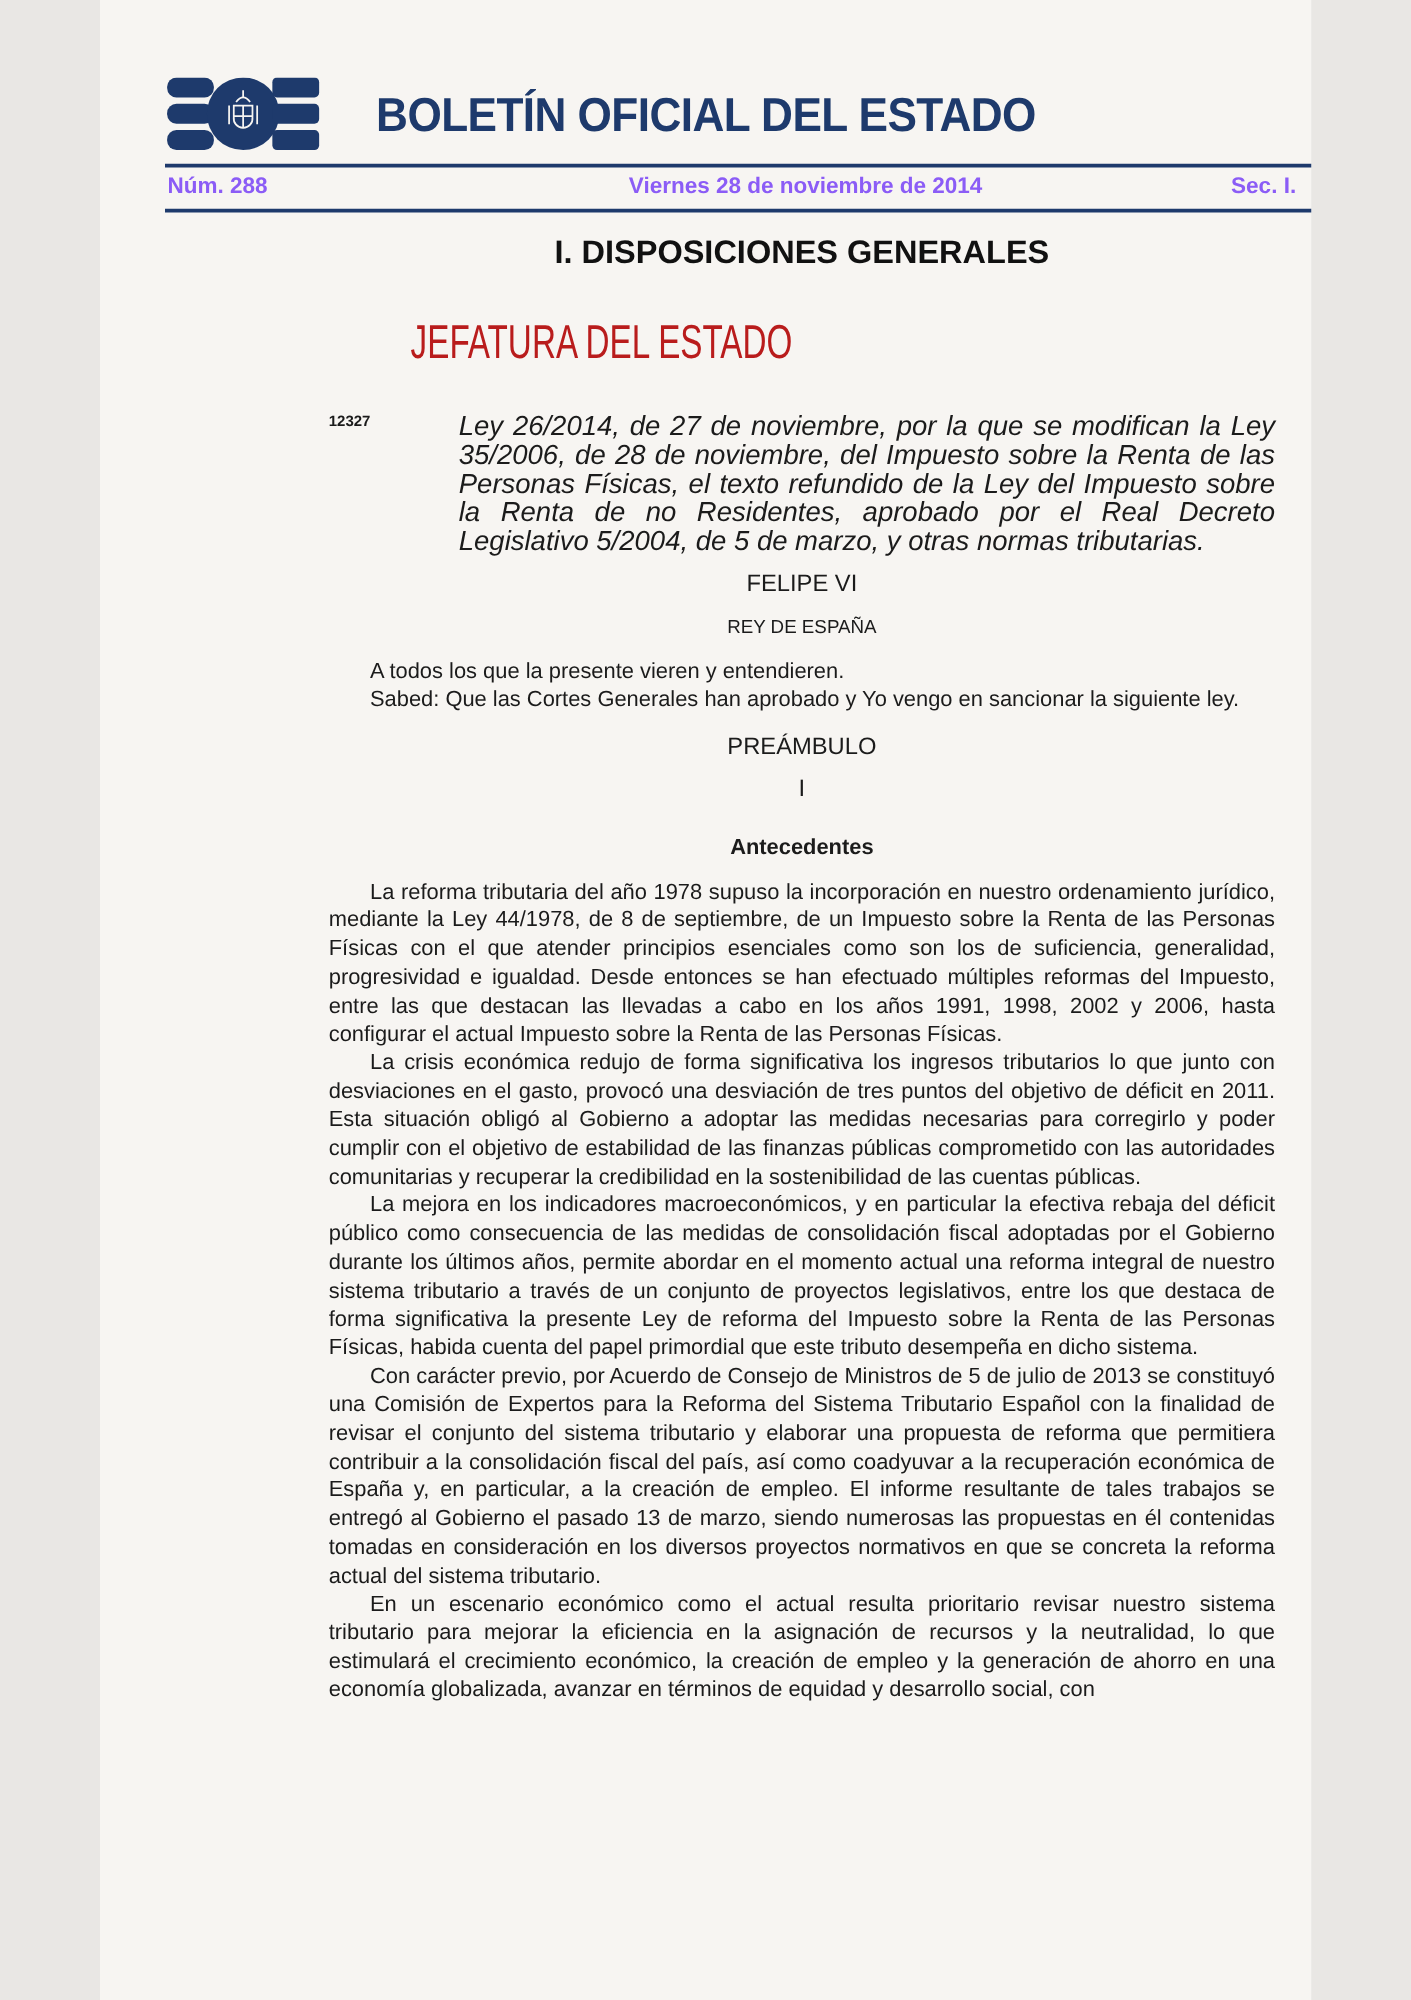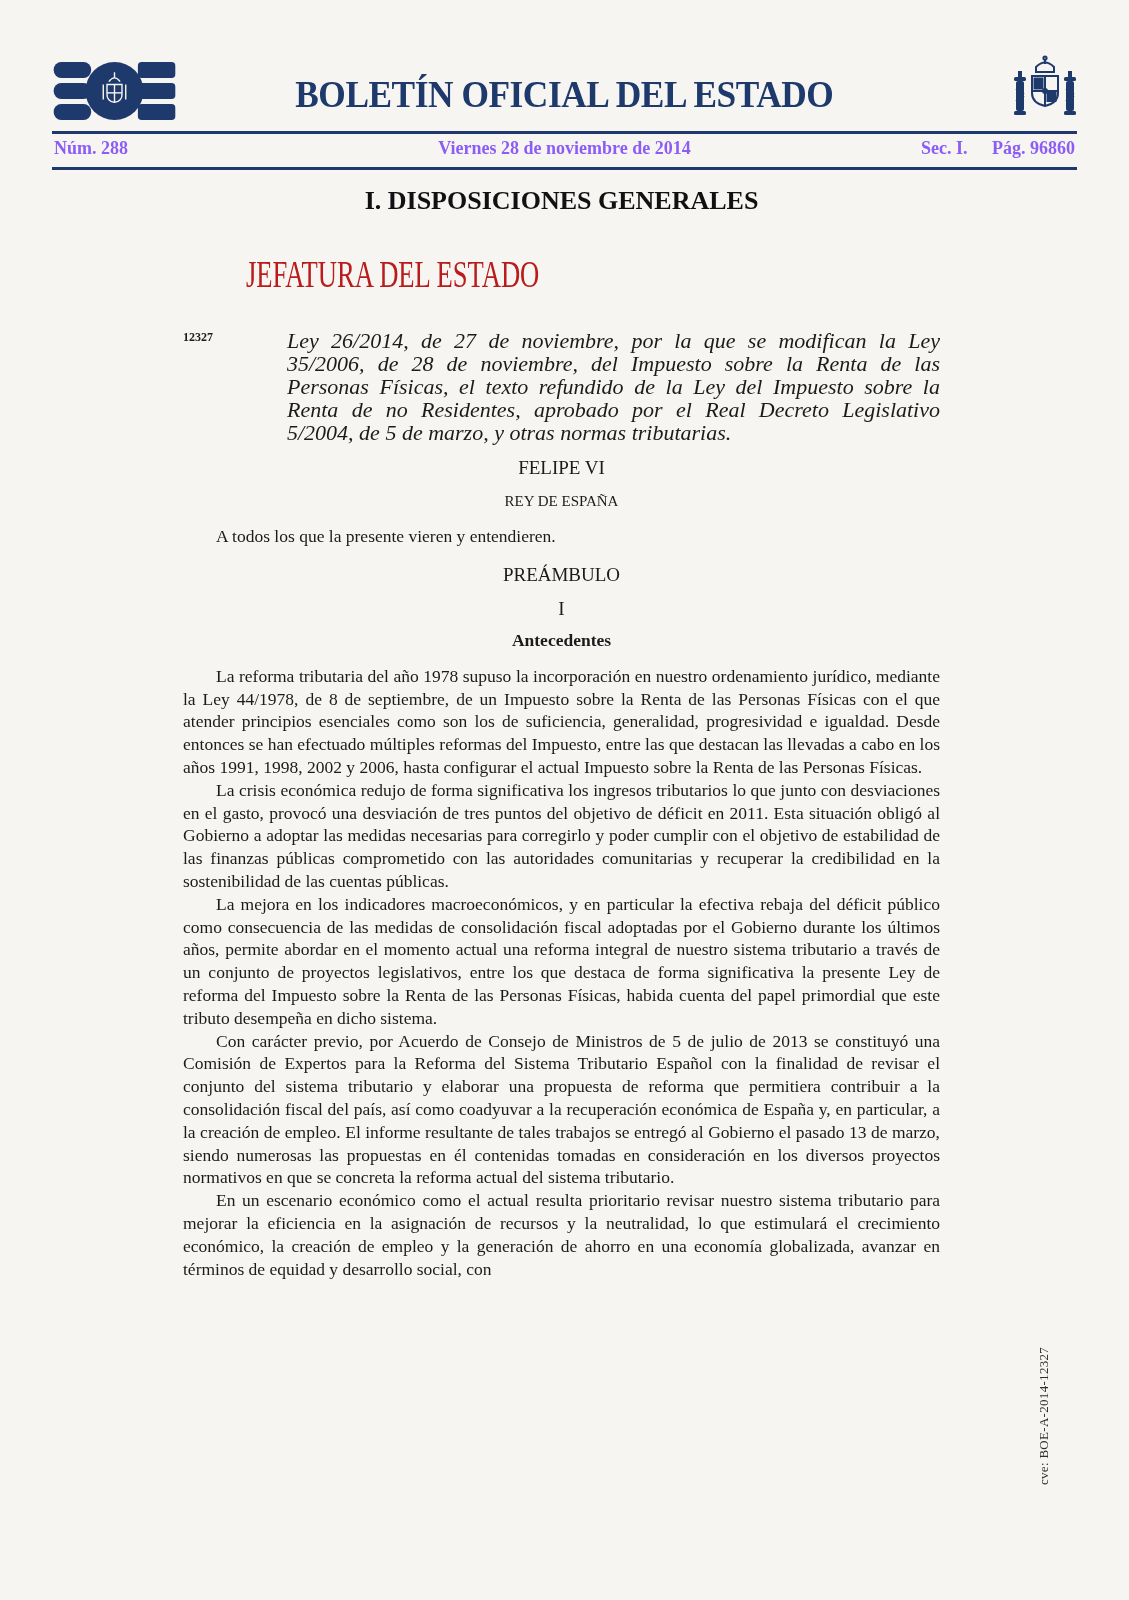--- a/index.html
+++ b/index.html
@@ -1,19 +1,19 @@
 <!DOCTYPE html>
 <html><head>
 <meta charset="utf-8">
 <style>
   html,body { margin:0; padding:0; background:#e9e7e4; }
   .page {
-    position:relative; width:1129px; height:1600px; margin:0 auto;
+    position:relative; width:969px; height:1600px; margin:0 auto;
     background:#f7f5f2; overflow:hidden;
-    font-family:Liberation Serif, serif; color:#1b1b1b;
+    font-family:Liberation Sans, sans-serif; color:#1b1b1b;
   }
 
   
   .boe-logo { position:absolute; left:52px; top:62px; width:125px; height:58px; }
   .coat     { position:absolute; left:1012px; top:55px; width:66px; height:76px; }
   .header-title {
     position:absolute; left:0; right:0; top:72px; text-align:center;
     color:#1e3a6c; font-weight:bold; font-size:38px; letter-spacing:-0.5px;
     white-space:nowrap;
   }
@@ -46,21 +46,21 @@
 
   .centered { text-align:center; }
   .felipe { margin-top:13px; font-size:19px; }
   .rey    { margin-top:14px; font-size:15px; }
 
   .proclamation { margin-top:15px; }
   p.body { margin:0; font-size:17.5px; line-height:22.8px; text-align:justify; text-indent:33px; }
 
   .preambulo  { margin-top:16px; font-size:19px; }
   .numeral    { margin-top:12px; font-size:19px; }
-  .antecedentes { margin-top:10px; font-size:17.5px; font-weight:bold; }
+  .antecedentes { margin-top:24px; font-size:17.5px; font-weight:bold; }
 
   .bodyblock { margin-top:14px; }
 
   
   .cve {
     position:absolute; left:1036px; top:1295px; height:190px;
     writing-mode:vertical-rl; transform:rotate(180deg);
     font-size:13px; color:#2e2e2e; white-space:nowrap; letter-spacing:0.3px;
   }
 </style>
@@ -145,20 +145,21 @@
     <div class="law">
       <span class="law-number">12327</span>
       <p class="law-title">Ley 26/2014, de 27 de noviembre, por la que se modifican la Ley 35/2006, de 28 de noviembre, del Impuesto sobre la Renta de las Personas Físicas, el texto refundido de la Ley del Impuesto sobre la Renta de no Residentes, aprobado por el Real Decreto Legislativo 5/2004, de 5 de marzo, y otras normas tributarias.</p>
     </div>
 
     <div class="centered felipe">FELIPE VI</div>
     <div class="centered rey">REY DE ESPAÑA</div>
 
     <div class="proclamation">
       <p class="body">A todos los que la presente vieren y entendieren.</p>
+      <p class="body">Sabed: Que las Cortes Generales han aprobado y Yo vengo en sancionar la siguiente ley.</p>
     </div>
 
     <div class="centered preambulo">PREÁMBULO</div>
     <div class="centered numeral">I</div>
     <div class="centered antecedentes">Antecedentes</div>
 
     <div class="bodyblock">
       <p class="body">La reforma tributaria del año 1978 supuso la incorporación en nuestro ordenamiento jurídico, mediante la Ley 44/1978, de 8 de septiembre, de un Impuesto sobre la Renta de las Personas Físicas con el que atender principios esenciales como son los de suficiencia, generalidad, progresividad e igualdad. Desde entonces se han efectuado múltiples reformas del Impuesto, entre las que destacan las llevadas a cabo en los años 1991, 1998, 2002 y 2006, hasta configurar el actual Impuesto sobre la Renta de las Personas Físicas.</p>
       <p class="body">La crisis económica redujo de forma significativa los ingresos tributarios lo que junto con desviaciones en el gasto, provocó una desviación de tres puntos del objetivo de déficit en 2011. Esta situación obligó al Gobierno a adoptar las medidas necesarias para corregirlo y poder cumplir con el objetivo de estabilidad de las finanzas públicas comprometido con las autoridades comunitarias y recuperar la credibilidad en la sostenibilidad de las cuentas públicas.</p>
       <p class="body">La mejora en los indicadores macroeconómicos, y en particular la efectiva rebaja del déficit público como consecuencia de las medidas de consolidación fiscal adoptadas por el Gobierno durante los últimos años, permite abordar en el momento actual una reforma integral de nuestro sistema tributario a través de un conjunto de proyectos legislativos, entre los que destaca de forma significativa la presente Ley de reforma del Impuesto sobre la Renta de las Personas Físicas, habida cuenta del papel primordial que este tributo desempeña en dicho sistema.</p>

